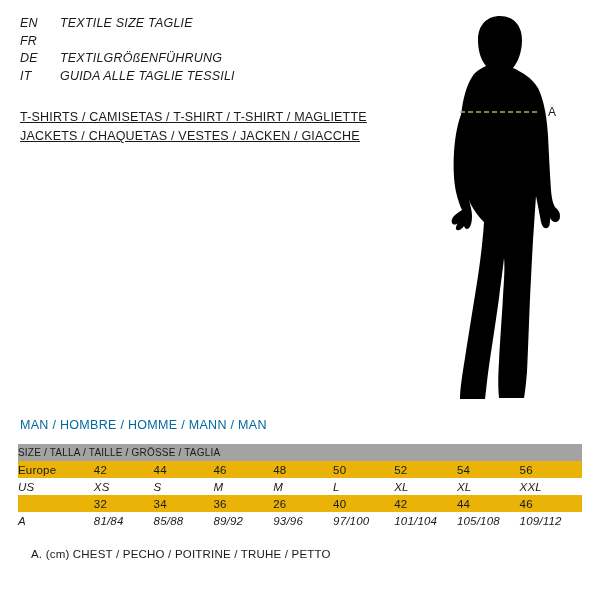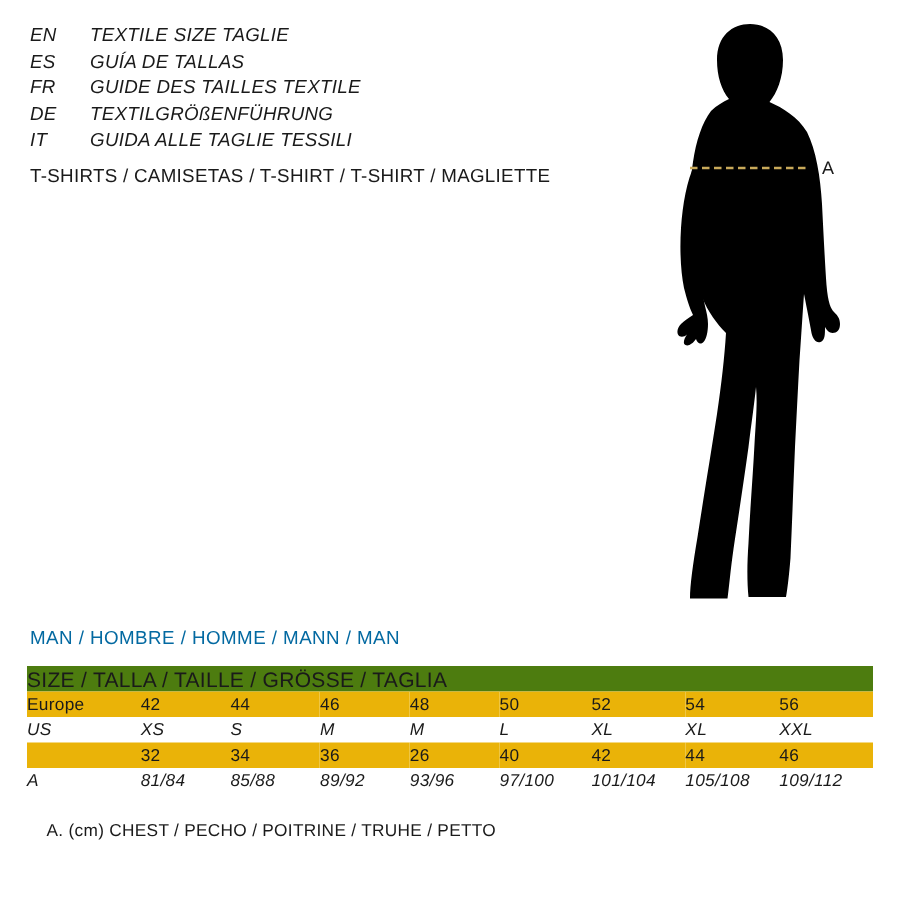--- a/index.html
+++ b/index.html
@@ -51,20 +51,21 @@
     position: absolute;
     left: 20px;
     top: 110px;
     width: 420px;
   }
   .cat-line {
     font-size: 12.5px;
     letter-spacing: 0.2px;
     height: 19px;
     white-space: nowrap;
+    text-decoration: underline;
   }
 
   
   .figure-wrap {
     position: absolute;
     left: 410px;
     top: 10px;
     width: 190px;
     height: 395px;
   }
@@ -100,22 +101,22 @@
     font-size: 11.5px;
   }
   table.size-table td {
     padding: 0;
     height: 17px;
     vertical-align: middle;
     color: #1a1a1a;
     letter-spacing: 0.2px;
   }
   tr.header-row td {
-    background: #4d7c0f;
-    font-size: 14px;
+    background: #a3a3a3;
+    font-size: 10px;
   }
   tr.band td {
     background: #eab308;
   }
   tr.plain td {
     background: #ffffff;
     font-style: italic;
   }
   td.lbl {
     width: 86px;
@@ -140,39 +141,35 @@
 <body>
 
 <div class="page">
 
   <div class="lang-block">
     <div class="lang-row">
       <span class="lang-code">EN</span>
       <span class="lang-text">TEXTILE SIZE TAGLIE</span>
     </div>
     <div class="lang-row">
-      <span class="lang-code">ES</span>
-      <span class="lang-text">GUÍA DE TALLAS</span>
-    </div>
-    <div class="lang-row">
       <span class="lang-code">FR</span>
-      <span class="lang-text">GUIDE DES TAILLES TEXTILE</span>
     </div>
     <div class="lang-row">
       <span class="lang-code">DE</span>
       <span class="lang-text">TEXTILGRÖßENFÜHRUNG</span>
     </div>
     <div class="lang-row">
       <span class="lang-code">IT</span>
       <span class="lang-text">GUIDA ALLE TAGLIE TESSILI</span>
     </div>
   </div>
 
   <div class="cat-block">
     <div class="cat-line">T-SHIRTS / CAMISETAS / T-SHIRT / T-SHIRT / MAGLIETTE</div>
+    <div class="cat-line">JACKETS / CHAQUETAS / VESTES / JACKEN / GIACCHE</div>
   </div>
 
   <div class="figure-wrap">
     <svg class="figure-svg" width="190" height="395" viewBox="0 0 190 395">
       <path fill="#000000" d="
         M 68 30
         C 68 14, 78 6, 90 6
         C 102 6, 112 14, 112 30
         C 112 42, 108 52, 103 58
         C 112 62, 122 68, 128 78

